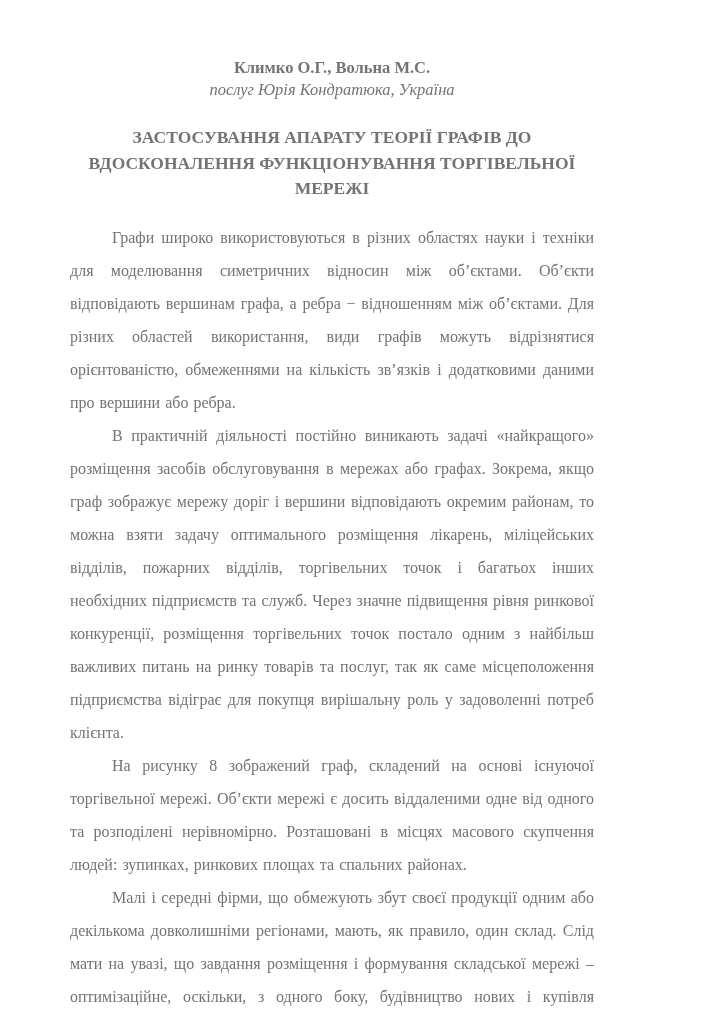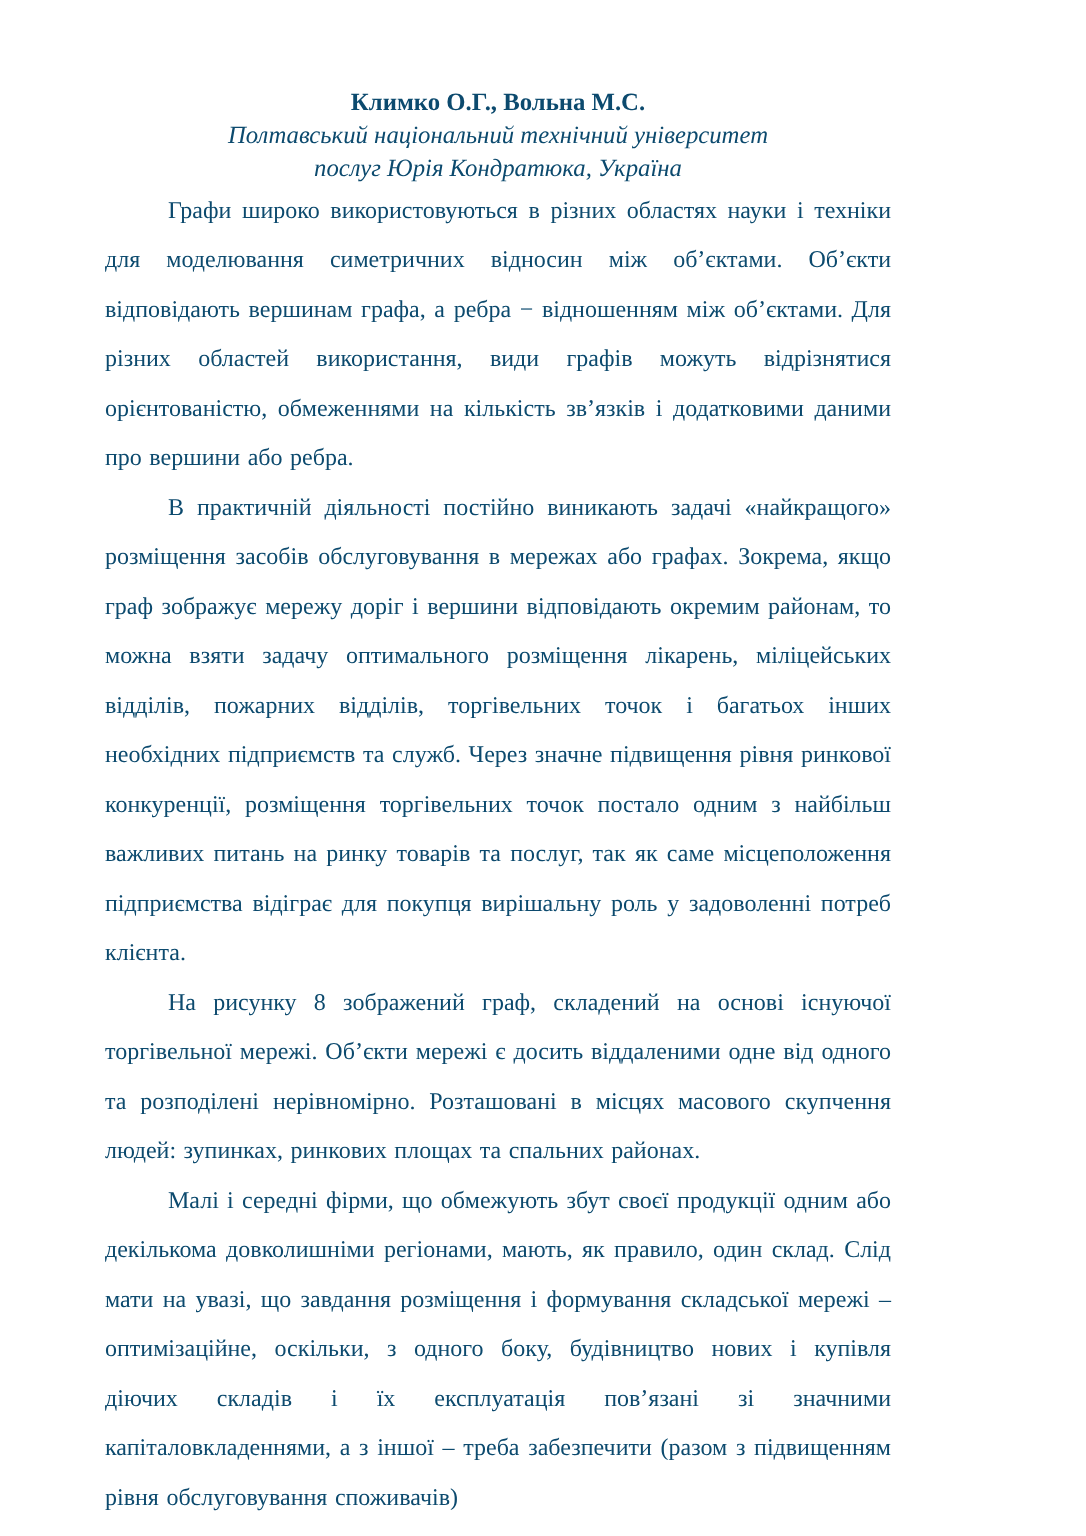--- a/index.html
+++ b/index.html
@@ -7,21 +7,21 @@
     padding: 0;
     background: #ffffff;
   }
   .page {
     width: 660px;
     height: 1024px;
     box-sizing: border-box;
     background: #ffffff;
     padding: 56px 66px 40px 70px;
     font-family: "Liberation Serif", "DejaVu Serif", serif;
-    color: #0c4a6e;
+    color: #737373;
     overflow: hidden;
   }
   .doc-header {
     text-align: center;
   }
   .authors {
     font-weight: bold;
     font-size: 16.5px;
     line-height: 1.4;
   }
@@ -48,24 +48,24 @@
     word-spacing: 1px;
   }
 </style>
 </head>
 <body>
 
 <div class="page">
 
   <div class="doc-header">
     <div class="authors">Климко О.Г., Вольна М.С.</div>
-    <div class="affiliation">Полтавський національний технічний університет</div>
     <div class="affiliation">послуг Юрія Кондратюка, Україна</div>
   </div>
 
+  <h1 class="paper-title">ЗАСТОСУВАННЯ АПАРАТУ ТЕОРІЇ ГРАФІВ ДО ВДОСКОНАЛЕННЯ ФУНКЦІОНУВАННЯ ТОРГІВЕЛЬНОЇ МЕРЕЖІ</h1>
 
   <div class="body-text">
     <p>Графи широко використовуються в різних областях науки і техніки для моделювання симетричних відносин між об’єктами. Об’єкти відповідають вершинам графа, а ребра − відношенням між об’єктами. Для різних областей використання, види графів можуть відрізнятися орієнтованістю, обмеженнями на кількість зв’язків і додатковими даними про вершини або ребра.</p>
     <p>В практичній діяльності постійно виникають задачі «найкращого» розміщення засобів обслуговування в мережах або графах. Зокрема, якщо граф зображує мережу доріг і вершини відповідають окремим районам, то можна взяти задачу оптимального розміщення лікарень, міліцейських відділів, пожарних відділів, торгівельних точок і багатьох інших необхідних підприємств та служб. Через значне підвищення рівня ринкової конкуренції, розміщення торгівельних точок постало одним з найбільш важливих питань на ринку товарів та послуг, так як саме місцеположення підприємства відіграє для покупця вирішальну роль у задоволенні потреб клієнта.</p>
     <p>На рисунку 8 зображений граф, складений на основі існуючої торгівельної мережі. Об’єкти мережі є досить віддаленими одне від одного та розподілені нерівномірно. Розташовані в місцях масового скупчення людей: зупинках, ринкових площах та спальних районах.</p>
     <p>Малі і середні фірми, що обмежують збут своєї продукції одним або декількома довколишніми регіонами, мають, як правило, один склад. Слід мати на увазі, що завдання розміщення і формування складської мережі – оптимізаційне, оскільки, з одного боку, будівництво нових і купівля діючих складів і їх експлуатація пов’язані зі значними капіталовкладеннями, а з іншої – треба забезпечити (разом з підвищенням рівня обслуговування споживачів)</p>
   </div>
 
 </div>
 

